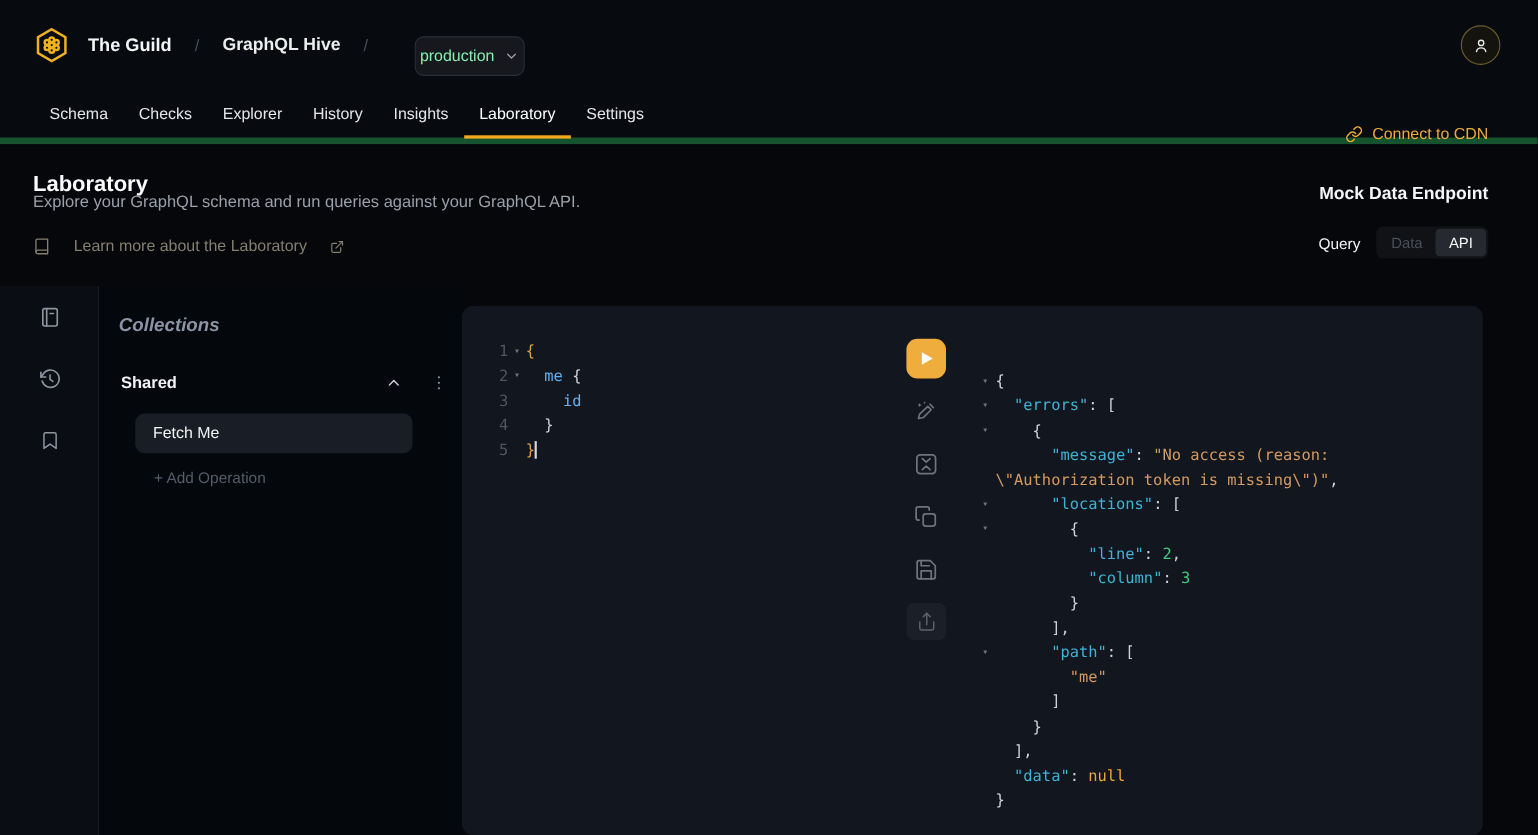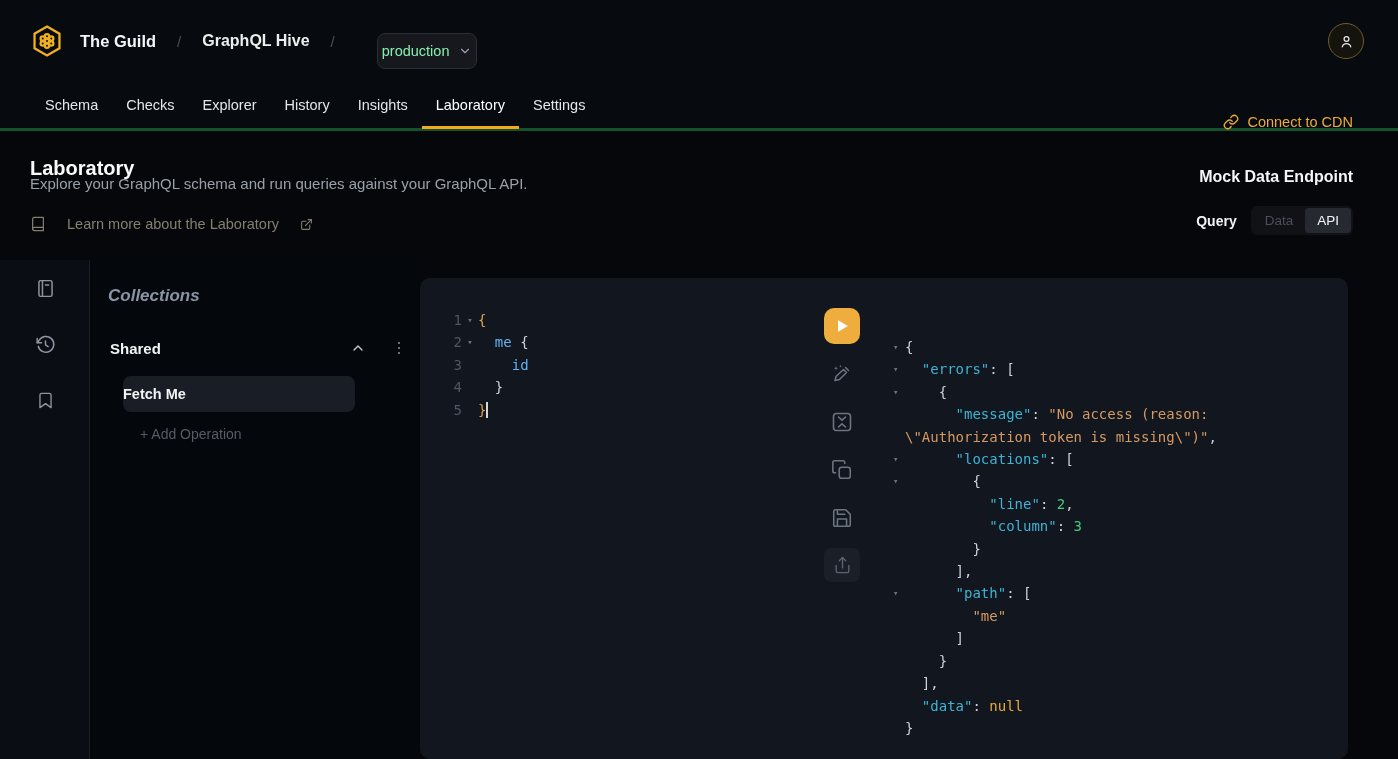--- a/index.html
+++ b/index.html
@@ -14,51 +14,51 @@
 
   
   .header { position:absolute; top:0; left:0; right:0; height:82px; display:flex; align-items:center; padding-left:30px; background:#070a0f; }
   .brand { margin-left:16px; font-size:16.5px; font-weight:700; color:#f4f5f6; }
   .crumb-sep { margin:0 21px; color:#4a4f58; font-size:15px; }
   .crumb-project { font-size:16px; font-weight:600; color:#eceded; }
   .target-btn { margin-left:21px; display:flex; align-items:center; gap:9px; padding:9px 4px; background:#16181e; border:1px solid #2b2e35; border-radius:8px; color:#86efac; font-size:14.5px; cursor:pointer;margin-top:19px; }
   .avatar { position:absolute; right:34px; top:23px; width:36px; height:36px; border-radius:50%; border:1.5px solid #6e5d28; background:#14130e; display:flex; align-items:center; justify-content:center; cursor:pointer; }
 
   
-  .tabbar { position:absolute; top:82px; left:0; right:0; height:49px; display:flex; align-items:stretch; padding-left:31px; border-bottom:3px solid #14532d; background:#070a0f; }
+  .tabbar { position:absolute; top:82px; left:0; right:0; height:49px; display:flex; align-items:stretch; padding-left:31px; border-bottom:6px solid #14532d; background:#070a0f; }
   .tab { display:flex; align-items:center; padding:0 14px; font-size:14.5px; color:#e4e6e8; position:relative; cursor:pointer; }
   .tab.active { font-weight:500; color:#ffffff; }
   .tab.active::after { content:""; position:absolute; left:0; right:0; bottom:-1px; height:3px; background:#f2a91d; }
   .cdn-link { position:absolute; right:45px; top:0; height:48px; display:flex; align-items:flex-end; gap:8px; color:#eeab3a; font-size:14.5px; font-weight:500; cursor:pointer; }
 
   
   .page-head { position:absolute; top:131px; left:0; right:0; height:129px; }
   .page-title { position:absolute; left:30px; top:26px; font-size:20px; font-weight:700; color:#fbfbfc; }
   .page-sub { position:absolute; left:30px; top:44px; font-size:15px; color:#9aa0a8; }
   .learn-more { position:absolute; left:30px; top:85px; display:flex; align-items:center; gap:21px; color:#867f6e; font-size:14.5px; cursor:pointer; }
   .endpoint { position:absolute; right:45px; top:37px; text-align:right; }
   .endpoint-title { font-size:16px; font-weight:600; color:#f5f6f7; }
   .endpoint-row { margin-top:20px; display:flex; align-items:center; justify-content:flex-end; gap:14px; }
-  .endpoint-label { font-size:14px; font-weight:700; color:#f2f3f4; }
+  .endpoint-label { font-size:14px; font-weight:400; color:#f2f3f4; }
   .seg-group { display:flex; background:#101216; border-radius:6px; padding:2px; }
   .seg { padding:5px 12px; font-size:13.5px; border-radius:4px; cursor:pointer; }
   .seg.off { color:#4a4f58; }
   .seg.on { background:#26292f; color:#f4f5f6; font-weight:500; }
 
   
   .rail { position:absolute; left:0; top:260px; bottom:0; width:90px; background:#0a0e14; border-right:1px solid #191d24; }
   .rail-btn { width:90px; height:56px; display:flex; align-items:center; justify-content:center; color:#8e95a1; cursor:pointer; }
   .collections { position:absolute; left:91px; top:260px; bottom:0; width:329px; background:#04070c; }
   .coll-title { position:absolute; left:17px; top:26px; font-size:17px; font-weight:700; color:#8b93a4;font-style:italic; }
   .coll-group { position:absolute; left:19px; right:18px; top:78px; height:20px; display:flex; align-items:center; cursor:pointer; }
   .coll-group-label { font-size:15px; font-weight:600; color:#f2f3f5; flex:1; }
   .coll-chevron { color:#c8cdd4; margin-right:30px; }
   .coll-kebab { color:#8b919c; cursor:pointer; display:flex; flex-direction:column; gap:2.5px; padding:2px; }
   .coll-kebab i { width:2.5px; height:2.5px; border-radius:50%; background:#8b919c; }
-  .op-item { position:absolute; left:32px; width:232px; top:116px; height:36px; background:#191d26; border-radius:8px; display:flex; align-items:center; font-size:14.5px; color:#f2f3f5; cursor:pointer;font-weight:bold; }
+  .op-item { position:absolute; left:32px; width:252px; top:116px; height:36px; background:#191d26; border-radius:8px; display:flex; align-items:center; padding-left:16px; font-size:14.5px; color:#f2f3f5; cursor:pointer; }
   .add-op { position:absolute; left:49px; top:166px; font-size:14px; color:#565c66; cursor:pointer; }
 
   
   .panel { position:absolute; left:420px; top:278px; width:928px; height:481px; background:#12161e; border-radius:10px; }
   .code-font { font-family:"DejaVu Sans Mono", monospace; font-size:14px; line-height:22.4px; }
 
   .query-editor { position:absolute; left:32px; top:31px; width:350px; }
   .code-row { display:flex; white-space:pre; }
   .lineno { width:10px; text-align:right; color:#4e5663; flex:none; }
   .fold { width:16px; text-align:center; color:#6b7380; font-size:9px; flex:none; cursor:pointer; }

